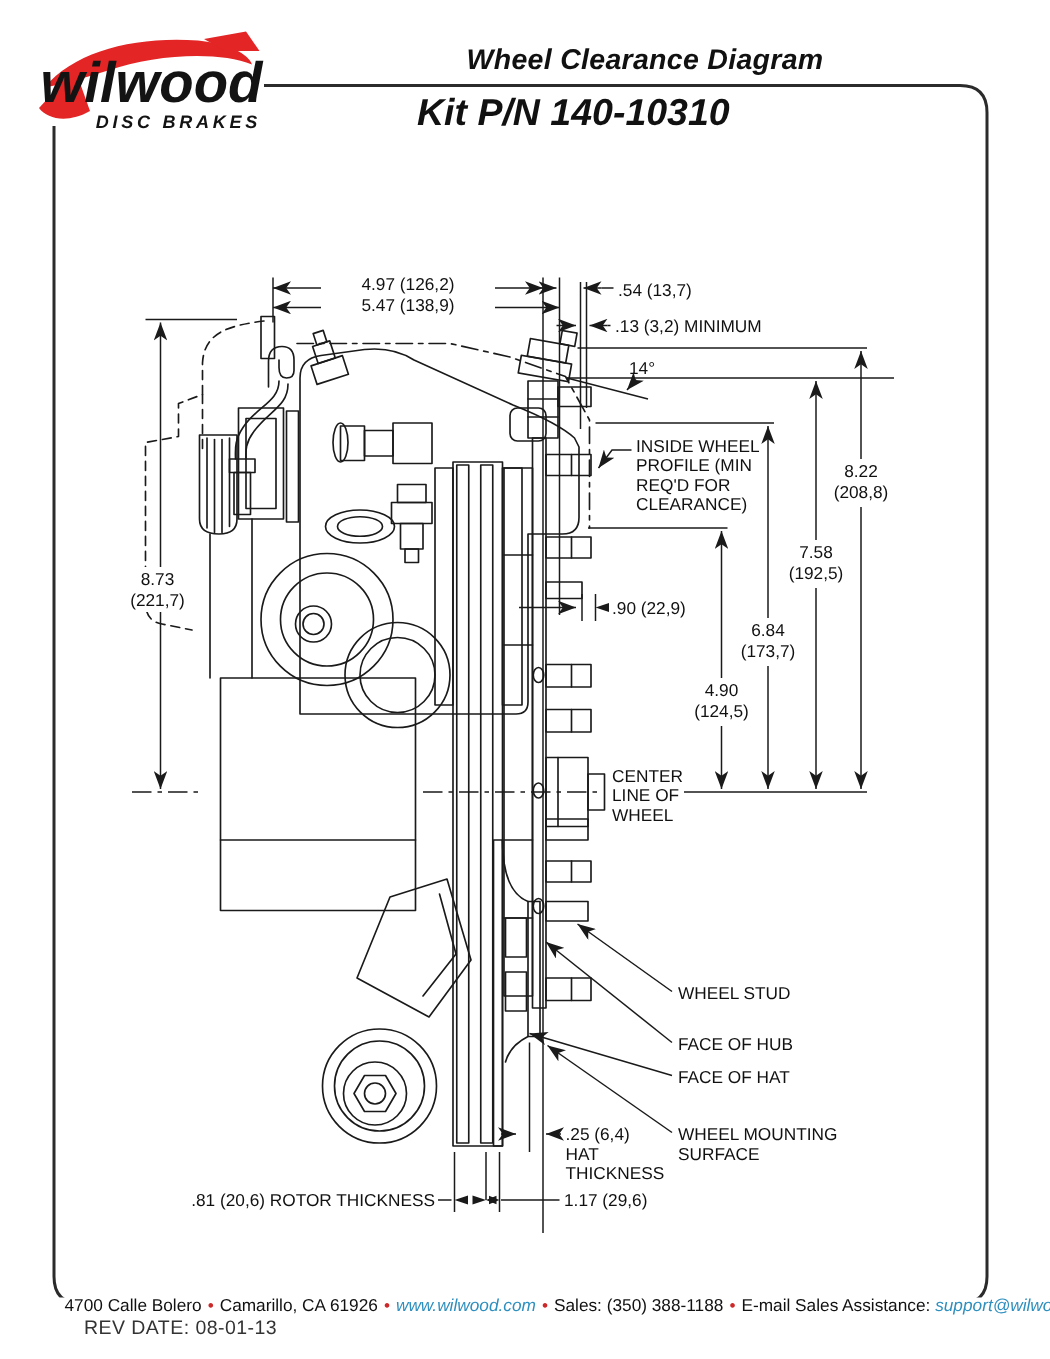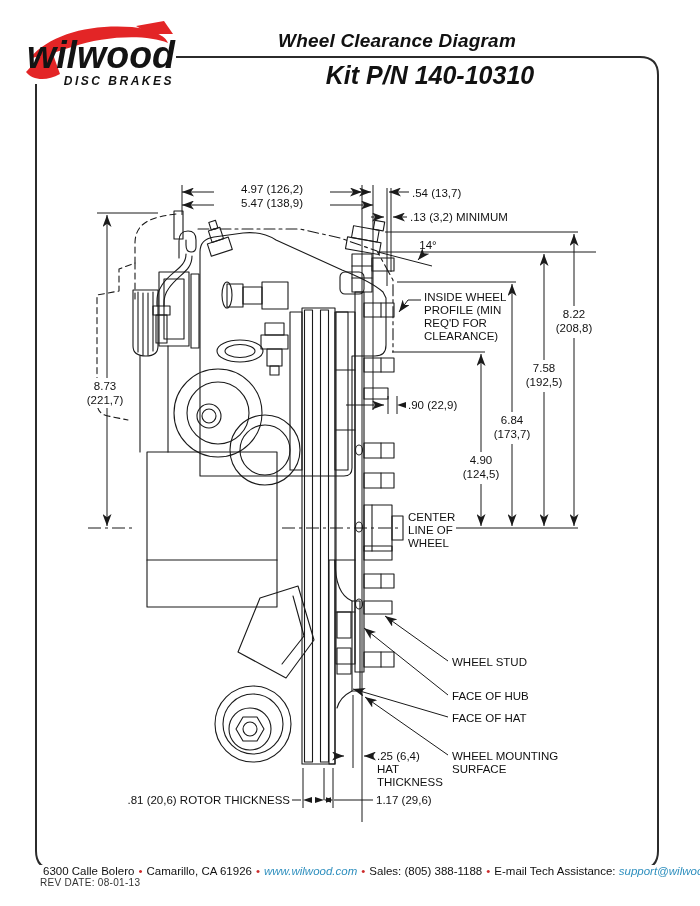--- a/index.html
+++ b/index.html
@@ -2,31 +2,31 @@
 <html><head>
 <meta charset="utf-8">
 <style>
   html,body{margin:0;padding:0;background:#fff;}
   .page{position:relative;width:700px;height:906px;background:#fff;overflow:hidden;
         font-family:"Liberation Sans",sans-serif;}
   .art{position:absolute;left:0;top:0;width:700px;height:906px;}
 
   
   .logo{position:absolute;left:20px;top:14px;width:162px;height:80px;}
-  .doc-title{position:absolute;left:278px;top:30px;width:304px;text-align:left;
+  .doc-title{position:absolute;left:278px;top:30px;width:304px;text-align:center;
              font-size:19px;font-weight:bold;font-style:italic;color:#111;letter-spacing:.2px;}
-  .kit-title{position:absolute;left:278px;top:61px;width:304px;text-align:center;
+  .kit-title{position:absolute;left:278px;top:61px;width:304px;
              font-size:25px;font-weight:bold;font-style:italic;color:#111;}
 
   
   .footer-bar{position:absolute;left:36px;width:622px;top:861px;text-align:center;white-space:nowrap;}
   .footer-inner{display:inline-block;background:#fff;padding:0 7px;font-size:11.5px;color:#111;}
   .footer-inner .b{color:#cc2a2a;padding:0 4px;}
   .footer-inner .lnk{color:#2e8fbe;text-decoration:none;font-style:italic;}
-  .rev{position:absolute;left:40px;top:877px;font-size:10px;color:#333;letter-spacing:.3px;}
+  .rev{position:absolute;left:56px;top:877px;font-size:13px;color:#333;letter-spacing:.3px;}
 
   
   .draw path,.draw rect,.draw line,.draw circle,.draw ellipse,.draw polygon,.draw polyline{
       stroke:#1a1a1a;stroke-width:1.1;fill:none;stroke-linejoin:round;stroke-linecap:round;}
   .wfill{fill:#ffffff;}
   .gfill{fill:#8e8e8e;}
   .hfill{fill:#b9b9b9;}
   .dash{stroke-dasharray:6 4;}
   .profile{stroke:#111;stroke-width:3.4;stroke-dasharray:11 4 3 4;fill:none;stroke-linecap:butt;}
   .cl{stroke:#1a1a1a;stroke-width:1;stroke-dasharray:13 4 3 4;fill:none;}
@@ -296,20 +296,20 @@
     <path d="M 116 12 L 144 7 L 153 20 L 130 20 Z" fill="#e32526"></path>
     <text class="brand-t" x="81" y="54" font-size="38" text-anchor="middle" textLength="148" lengthAdjust="spacingAndGlyphs">wilwood</text>
     <text class="brand-t" x="154" y="71" font-size="12" text-anchor="end" letter-spacing="2.5">DISC BRAKES</text>
   </svg>
 
   <div class="doc-title">Wheel Clearance Diagram</div>
   <div class="kit-title">Kit P/N 140-10310</div>
 
   <div class="footer-bar">
     <span class="footer-inner">
-      <span>6300 Calle Bolero</span><span class="b">•</span><span>Camarillo, CA 61926</span><span class="b">•</span><a href="#" class="lnk">www.wilwood.com</a><span class="b">•</span><span>Sales: (805) 388-1188</span><span class="b">•</span><span>E-mail Tech Assistance:</span>&nbsp;<a href="#" class="lnk">support@wilwood.com</a>
+      <span>4700 Calle Bolero</span><span class="b">•</span><span>Camarillo, CA 61926</span><span class="b">•</span><a href="#" class="lnk">www.wilwood.com</a><span class="b">•</span><span>Sales: (350) 388-1188</span><span class="b">•</span><span>E-mail Sales Assistance:</span>&nbsp;<a href="#" class="lnk">support@wilwood.com</a>
     </span>
   </div>
   <div class="rev">
     <span>REV DATE:</span>&nbsp;<span>08-01-13</span>
   </div>
 
 </div>
 
 </body></html>

